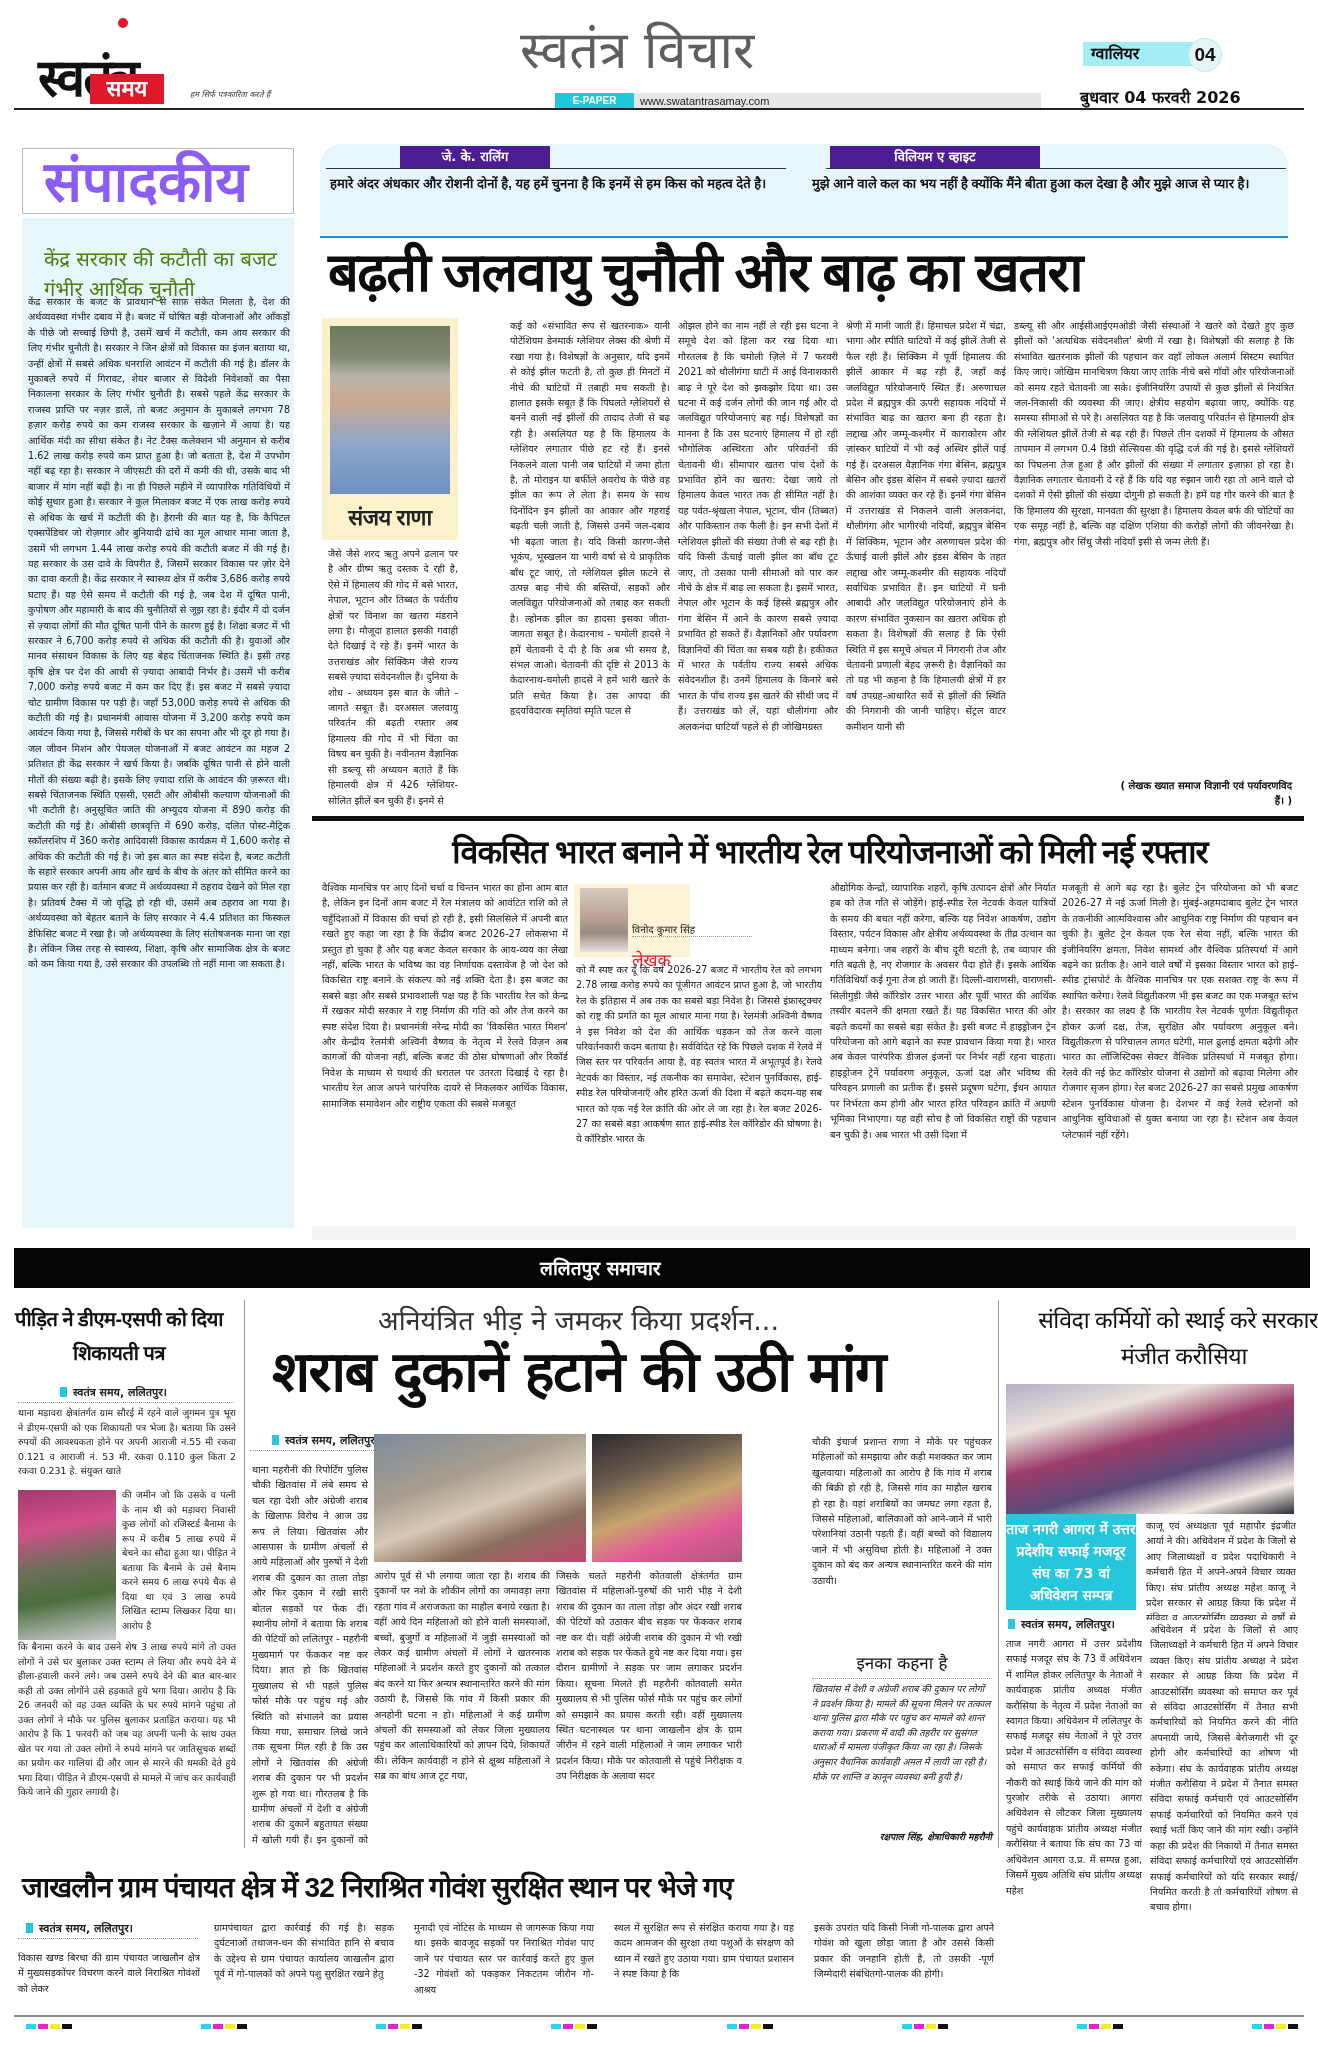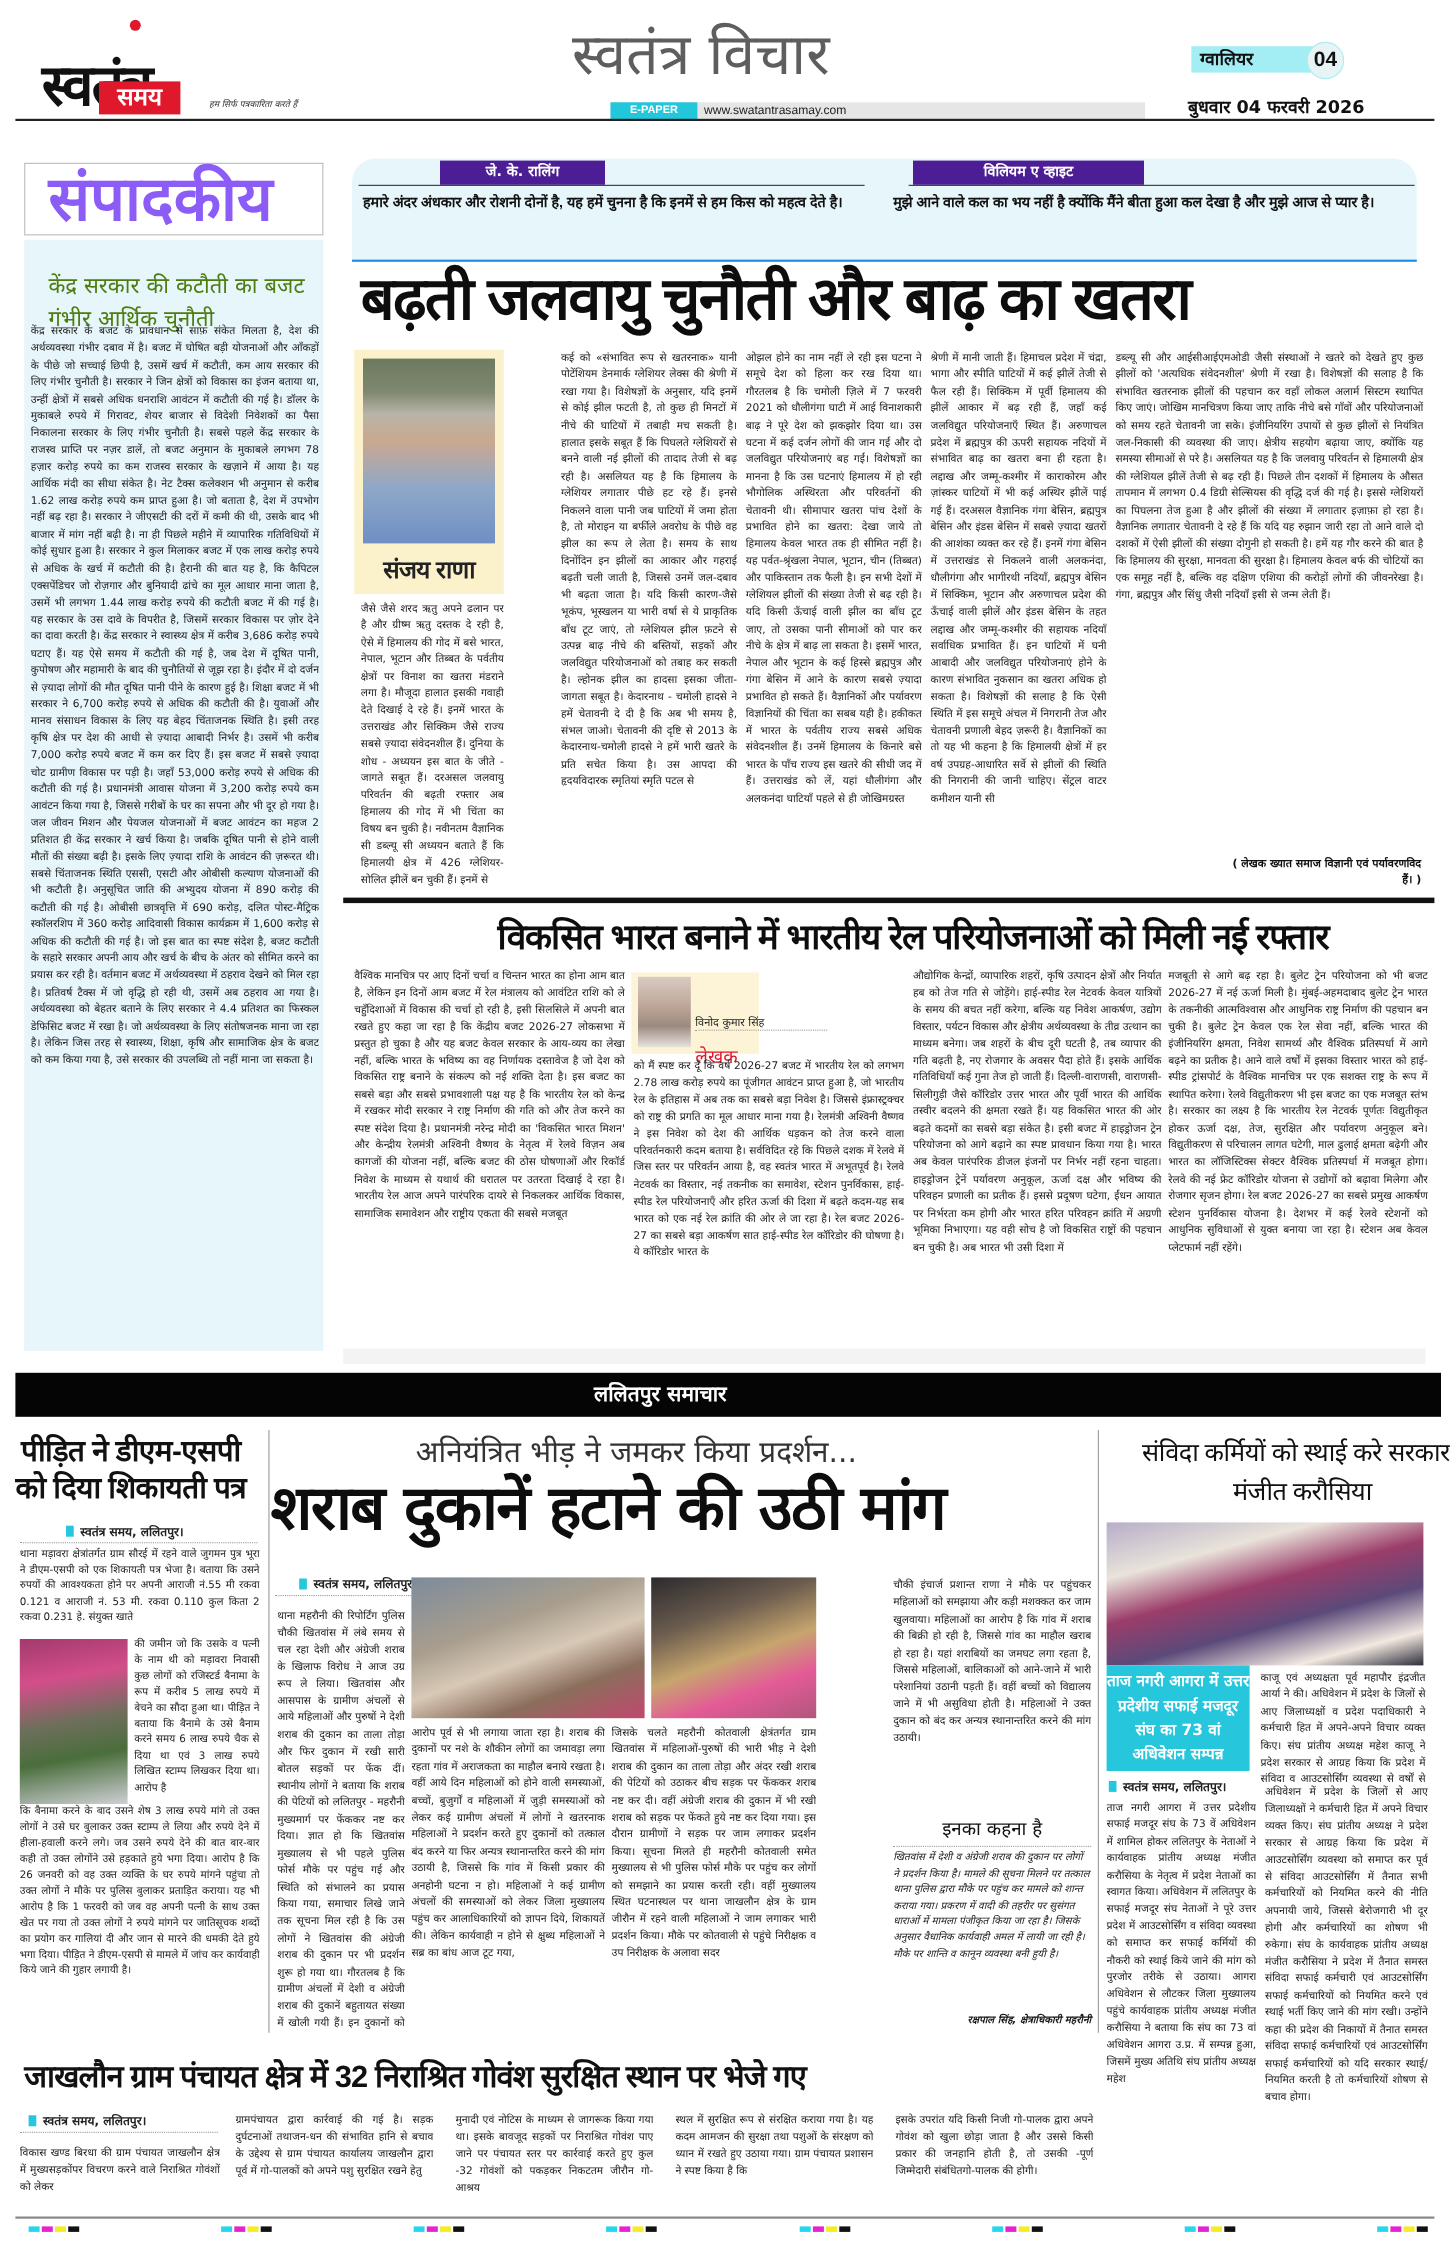--- a/index.html
+++ b/index.html
@@ -53,23 +53,23 @@
   .rail-author-photo { left: 580px; top: 888px; width: 48px; height: 64px; background: linear-gradient(180deg,#d9cbc1 0%,#bfa89a 40%,#9c8a80 70%,#e8e2dc 100%); }
   .rail-author-label { left: 632px; top: 948px; width: 100px; font-size: 17px; color: #e0182b; }
   .rail-author-name { left: 632px; top: 922px; width: 120px; font-size: 10px; color: #222; border-bottom: 1px dotted #999; }
 
   .bottom-divider { left: 312px; top: 1226px; width: 984px; height: 14px; background: #f3f3f3; }
 
   
   .lalit-banner { left: 14px; top: 1248px; width: 1296px; height: 40px; background: #050505; }
   .lalit-title { left: 540px; top: 1248px; font-size: 19px; line-height: 40px; color: #fff; font-weight: bold; }
 
-  .story-head-left { left: 14px; top: 1302px; width: 210px; text-align: center; font-size: 27px; line-height: 34px; font-weight: bold; color: #111; letter-spacing: -0.5px; }
+  .story-head-left { left: 14px; top: 1302px; width: 210px; text-align: center; font-size: 20px; line-height: 34px; font-weight: bold; color: #111; letter-spacing: -0.5px; }
   .subhead-crowd { left: 378px; top: 1302px; font-size: 27px; line-height: 38px; color: #333; }
-  .shop-headline { left: 246px; top: 1334px; font-size: 56px; line-height: 74px; font-weight: bold; color: #0d0d0d; letter-spacing: -1.5px; font-family: "DejaVu Serif", serif; }
+  .shop-headline { left: 272px; top: 1334px; font-size: 56px; line-height: 74px; font-weight: bold; color: #0d0d0d; letter-spacing: -1.5px; font-family: "DejaVu Serif", serif; }
   .right-head { left: 1034px; top: 1302px; width: 300px; text-align: center; font-size: 23px; line-height: 36px; font-weight: normal; color: #111; letter-spacing: -0.5px; }
   .vrule { width: 1px; background: #999; }
 
   .byline { font-size: 11px; font-weight: bold; color: #222; display: flex; align-items: center; gap: 6px; }
   .byline .sq { width: 7px; height: 10px; background: #26c7dc; display: inline-block; }
   .dotrule { height: 1px; border-top: 1px dotted #999; }
 
   .photo-block { background: linear-gradient(160deg,#7d8b9c 0%,#a89e8e 35%,#d8c9b6 55%,#8b6e5c 75%,#c1486d 100%); }
   .photo-crowd2 { background: linear-gradient(160deg,#2c2a2e 0%,#6b5c4e 30%,#c7a56e 55%,#e35b96 75%,#b0577c 100%); }
   .photo-victim { background: linear-gradient(170deg,#a23a6e 0%,#d34e8a 25%,#6d6f5b 50%,#4a6e3c 70%,#cfd0d5 100%); }

